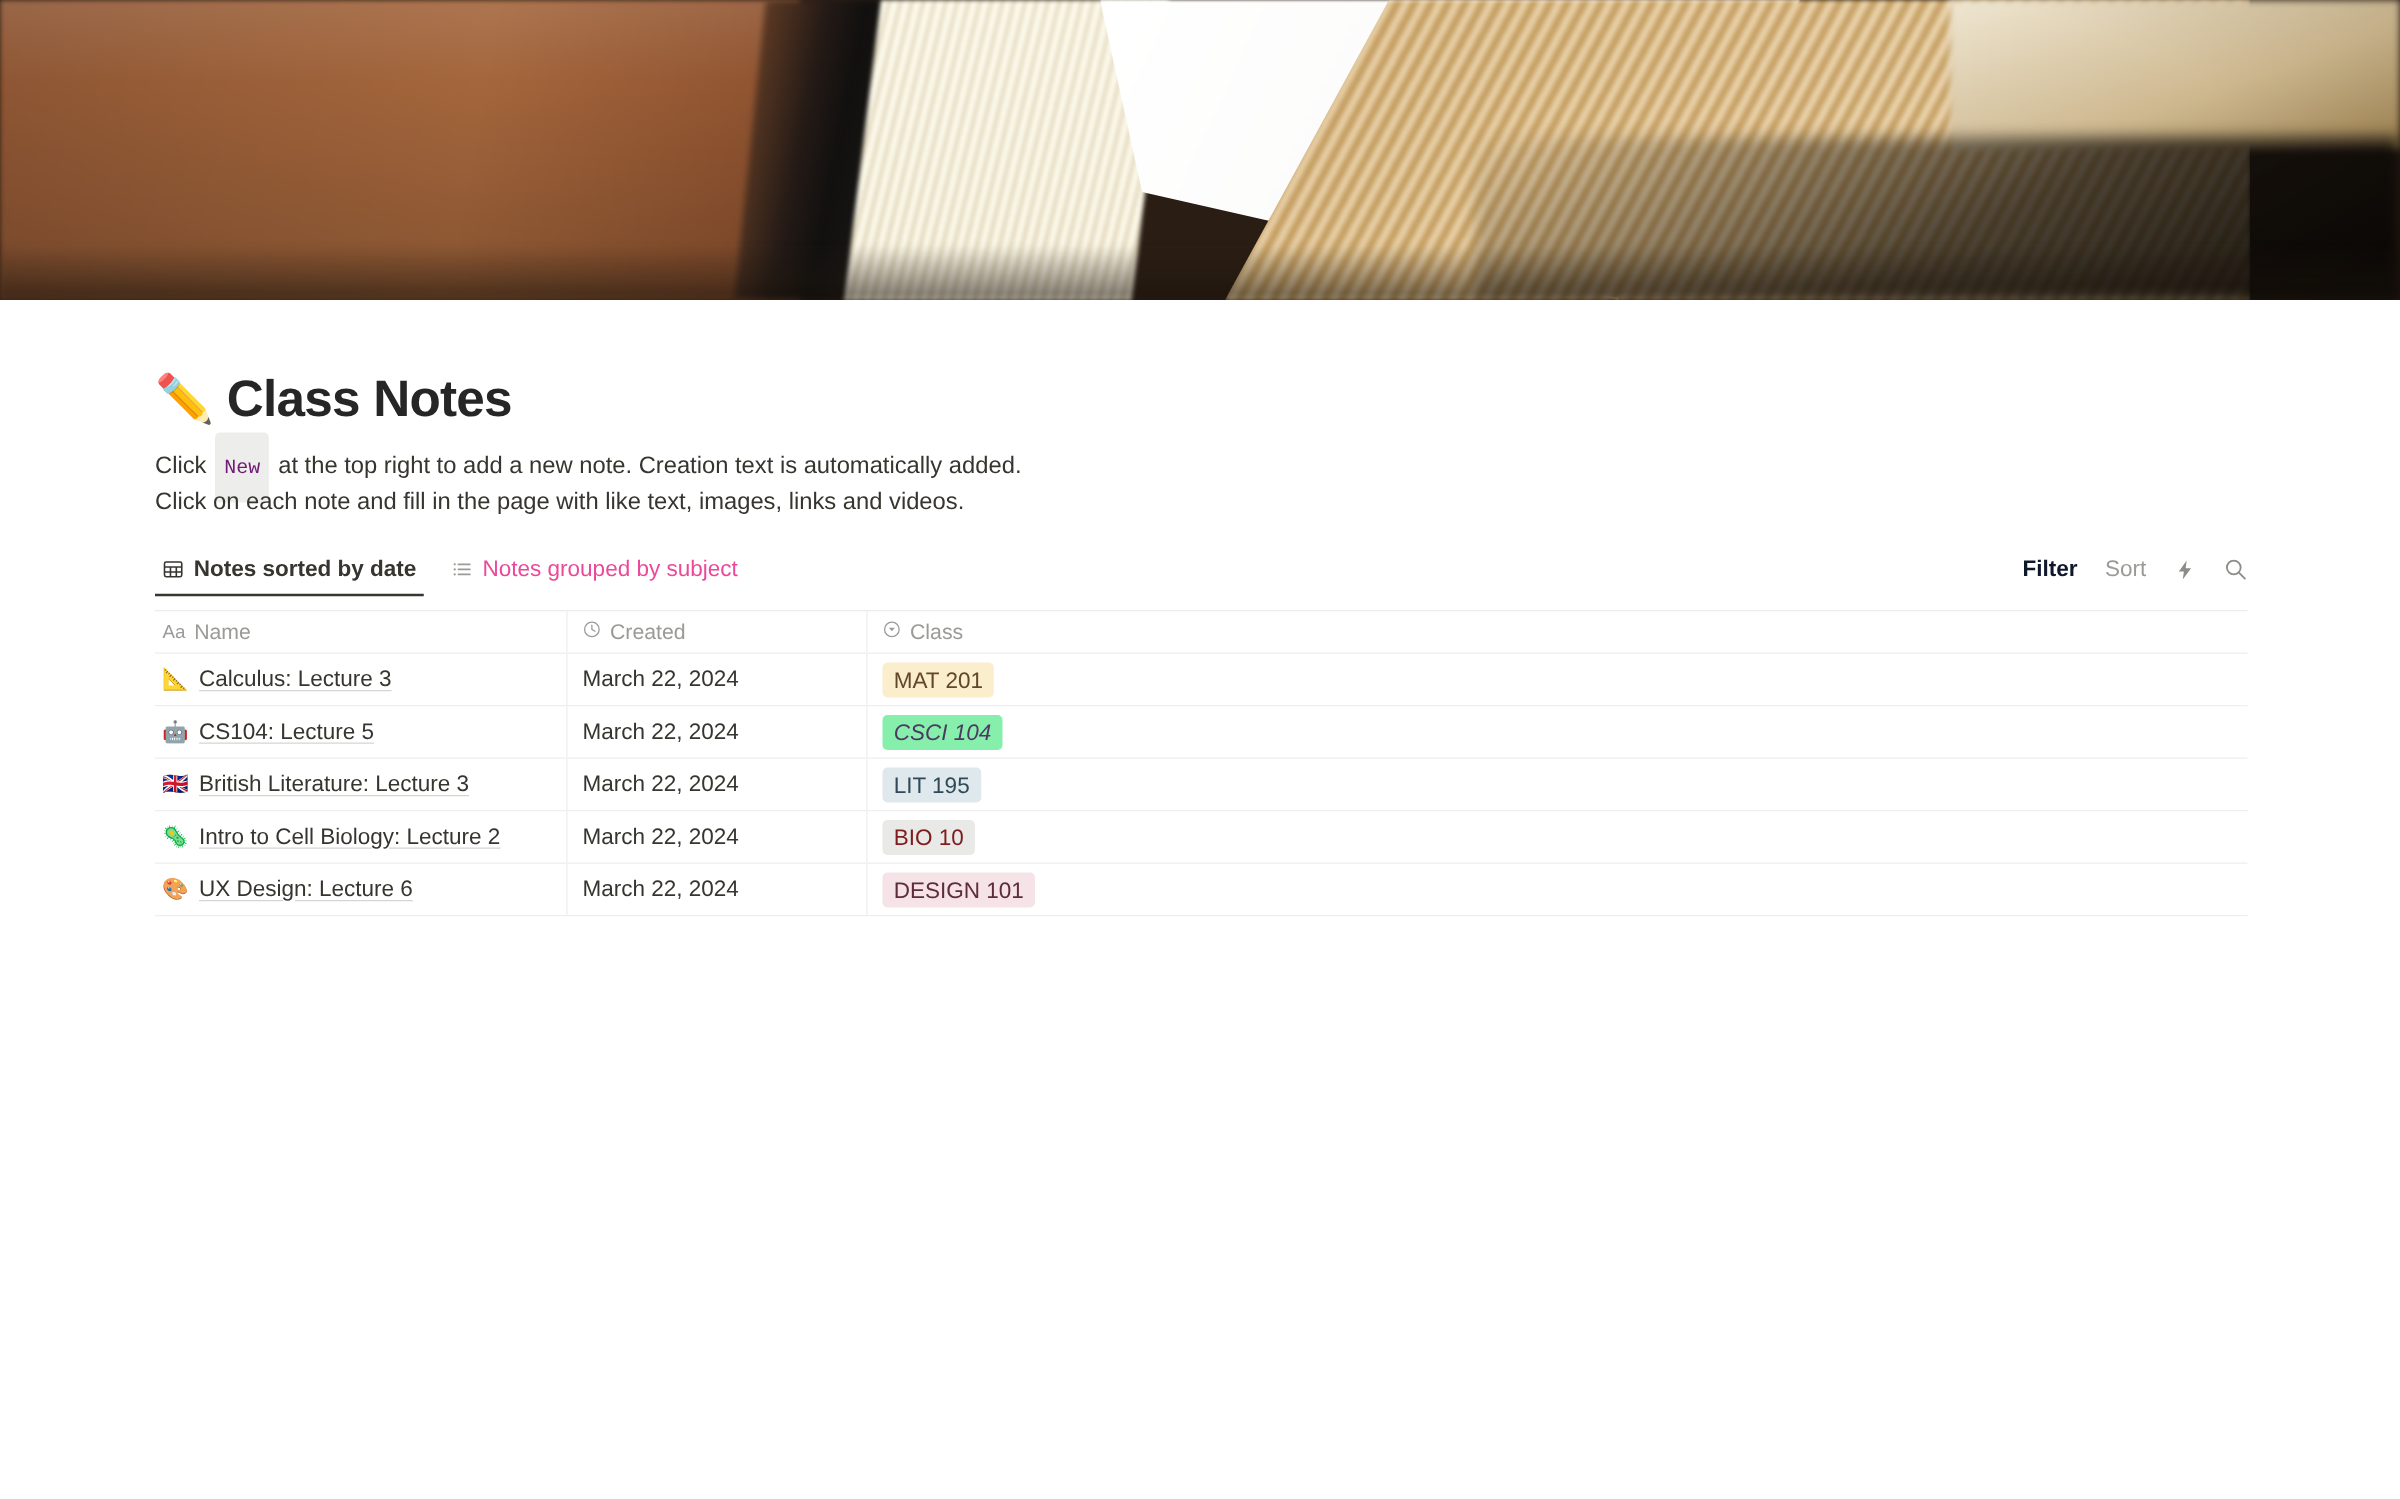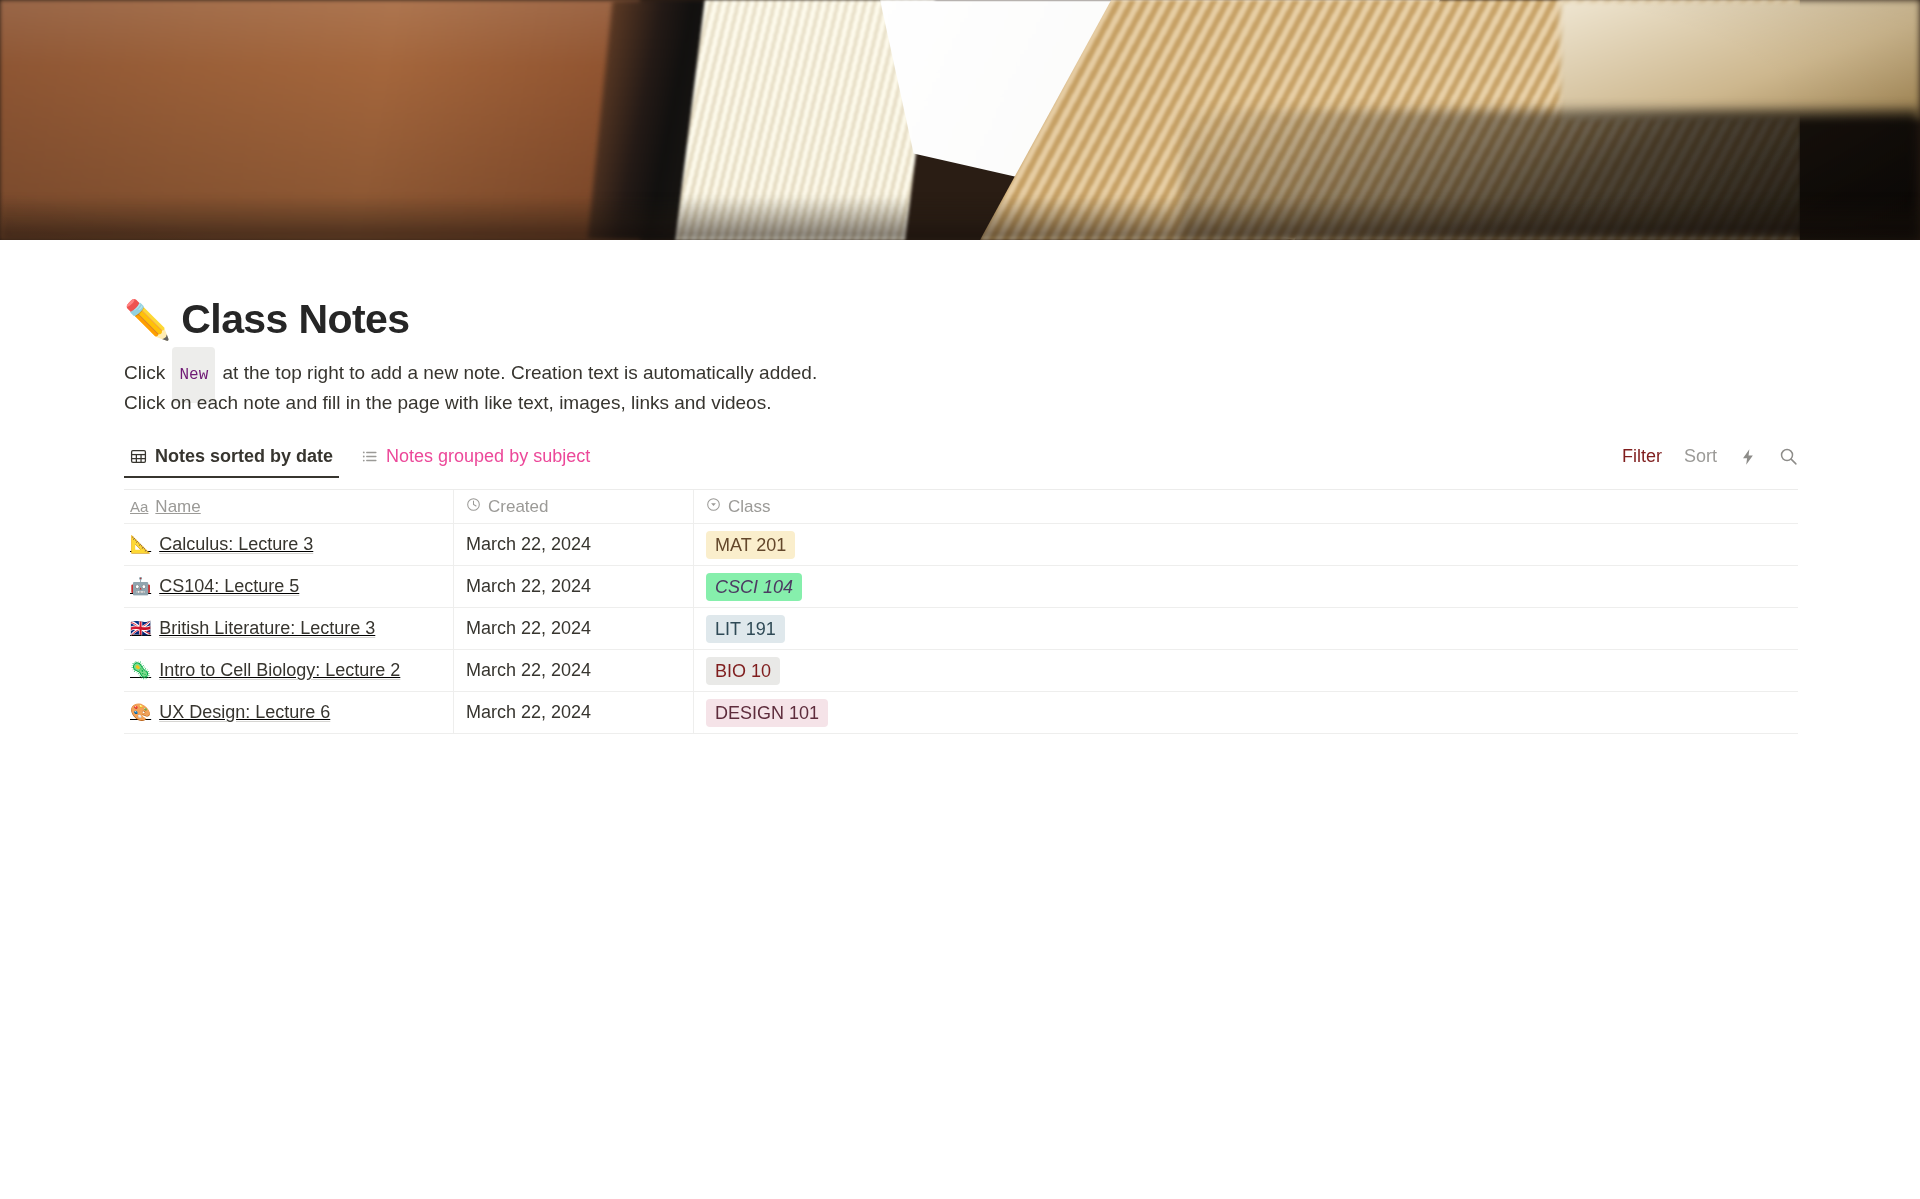--- a/index.html
+++ b/index.html
@@ -163,21 +163,21 @@
   
   .table { width: 1674px; }
   .trow {
     display: flex;
     align-items: center;
     border-bottom: 1px solid #eeeeed;
     height: 42px;
   }
   .trow.head { height: 34px; }
   .cell { height: 100%; display: flex; align-items: center; }
-  .c-name { width: 330px; padding-left: 6px; border-right: 1px solid #eeeeed; text-decoration: underline; }
+  .c-name { width: 330px; padding-left: 6px; border-right: 1px solid #eeeeed; }
   .c-created { width: 240px; padding-left: 12px; border-right: 1px solid #eeeeed; }
   .c-class { flex: 1; padding-left: 12px; }
 
   .head .cell { color: #9b9a97; font-size: 17px; gap: 7px; }
   .head .aa { font-size: 15px; color: #9b9a97; }
 
   .row-emoji { font-size: 17px; margin-right: 8px; }
   .row-title {
     font-size: 18px;
     color: #37352f;
@@ -252,21 +252,21 @@
             <line x1="5.4" y1="8" x2="14" y2="8" stroke-linecap="round"></line>
             <line x1="5.4" y1="11.8" x2="14" y2="11.8" stroke-linecap="round"></line>
           </svg>
         </span>
         <span>Notes grouped by subject</span>
       </div>
 
     </div>
 
     <div class="tools">
-      <span class="tool-text tool-filter" style="color: #7f1d1d;">Filter</span>
+      <span class="tool-text tool-filter" style="color: #0f172a; font-weight: bold;">Filter</span>
       <span class="tool-text tool-sort" style="color: rgb(155, 154, 151);">Sort</span>
       <span class="tool-icon">
         <svg width="18" height="18" viewBox="0 0 16 16">
           <path d="M9.2 1.2 L3.6 9.0 L7.2 9.0 L6.4 14.8 L12.3 6.7 L8.5 6.7 Z" fill="#8d8c89"></path>
         </svg>
       </span>
       <span class="tool-icon">
         <svg width="19" height="19" viewBox="0 0 18 18" fill="none" stroke="#8d8c89" stroke-width="1.4">
           <circle cx="7.6" cy="7.6" r="5.2"></circle>
           <line x1="11.5" y1="11.5" x2="16" y2="16" stroke-linecap="round"></line>
@@ -329,21 +329,21 @@
         </div>
         <div class="trow">
           <div class="cell c-name">
             <span class="row-emoji">🇬🇧</span>
             <span class="row-title">British Literature: Lecture 3</span>
           </div>
           <div class="cell c-created">
             <span class="row-date">March 22, 2024</span>
           </div>
           <div class="cell c-class">
-            <span class="tag" style="background: rgb(223, 232, 236); color: rgb(47, 74, 86);">LIT 191</span>
+            <span class="tag" style="background: rgb(223, 232, 236); color: rgb(47, 74, 86);">LIT 195</span>
           </div>
         </div>
         <div class="trow">
           <div class="cell c-name">
             <span class="row-emoji">🦠</span>
             <span class="row-title">Intro to Cell Biology: Lecture 2</span>
           </div>
           <div class="cell c-created">
             <span class="row-date">March 22, 2024</span>
           </div>

